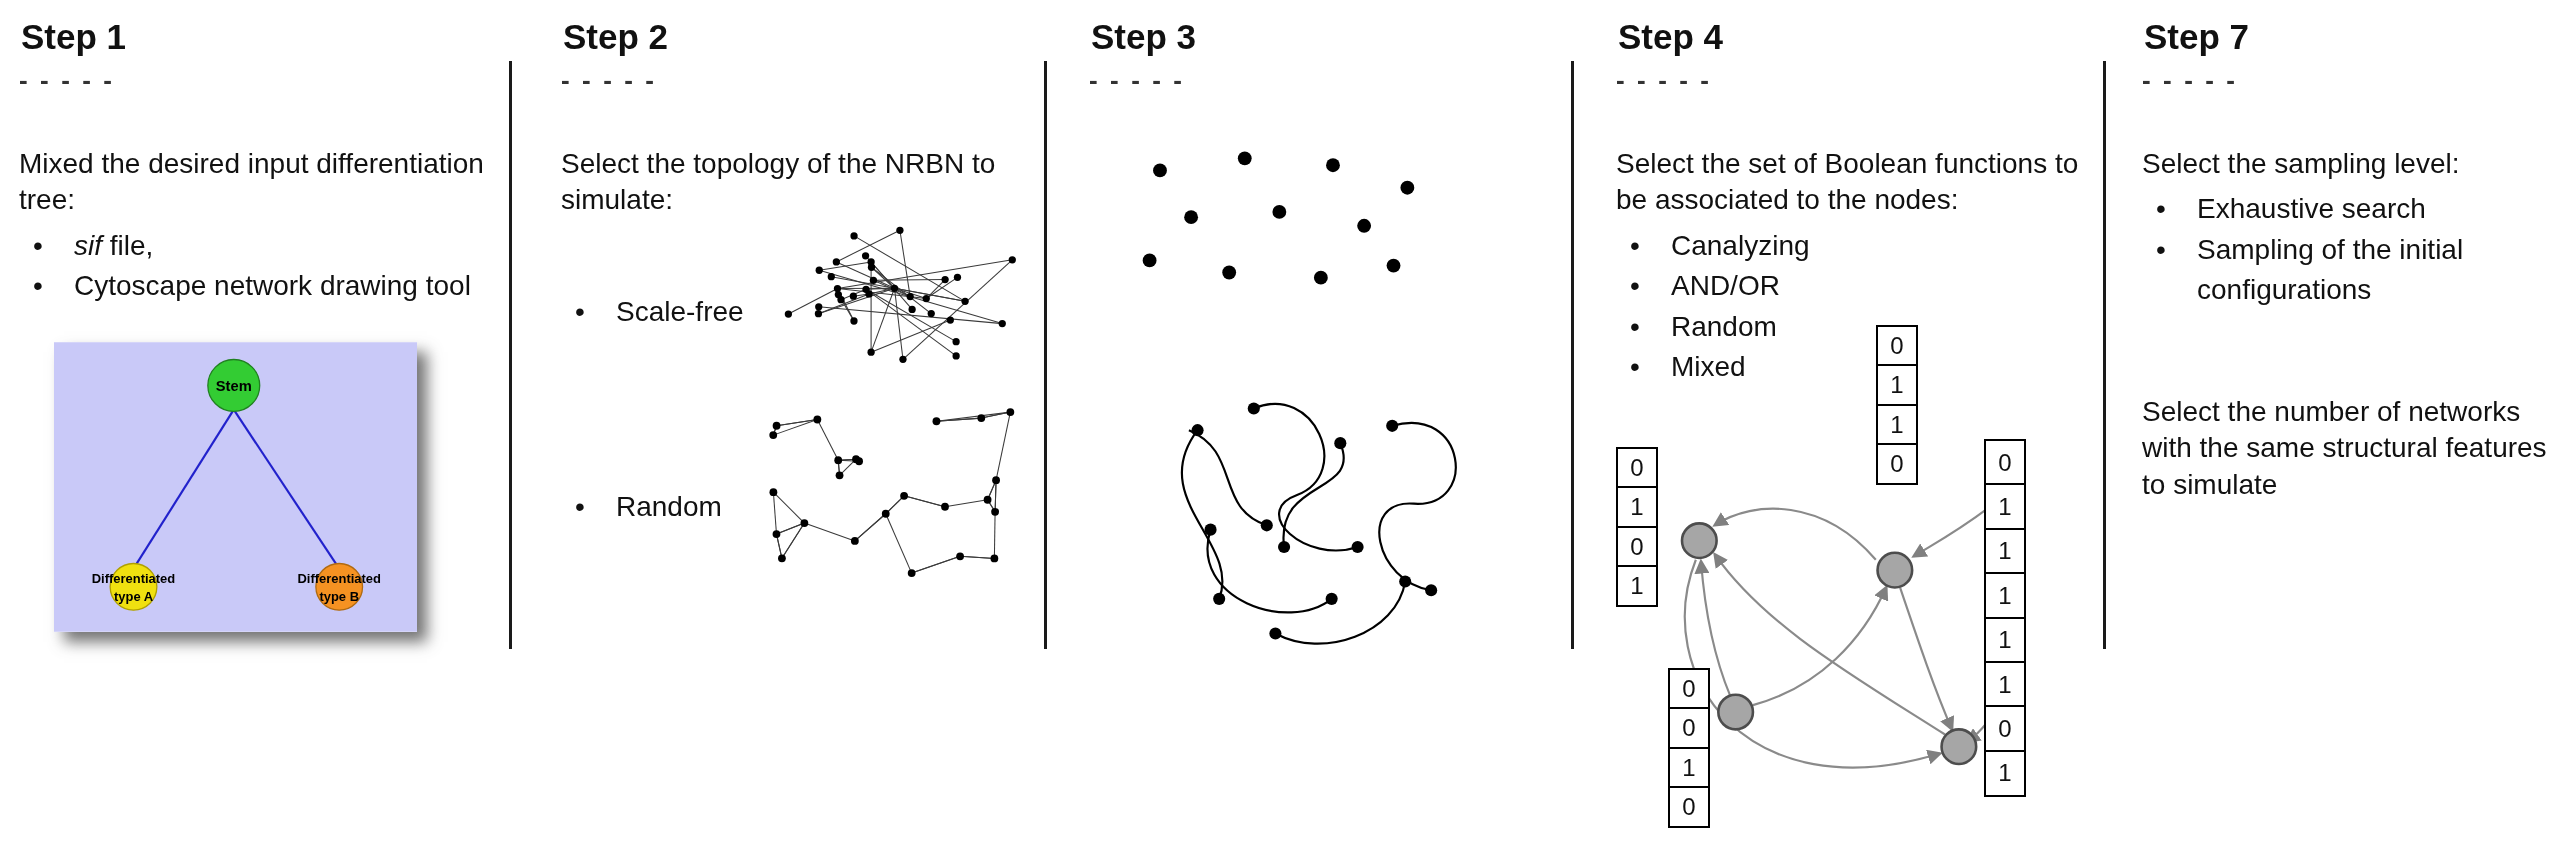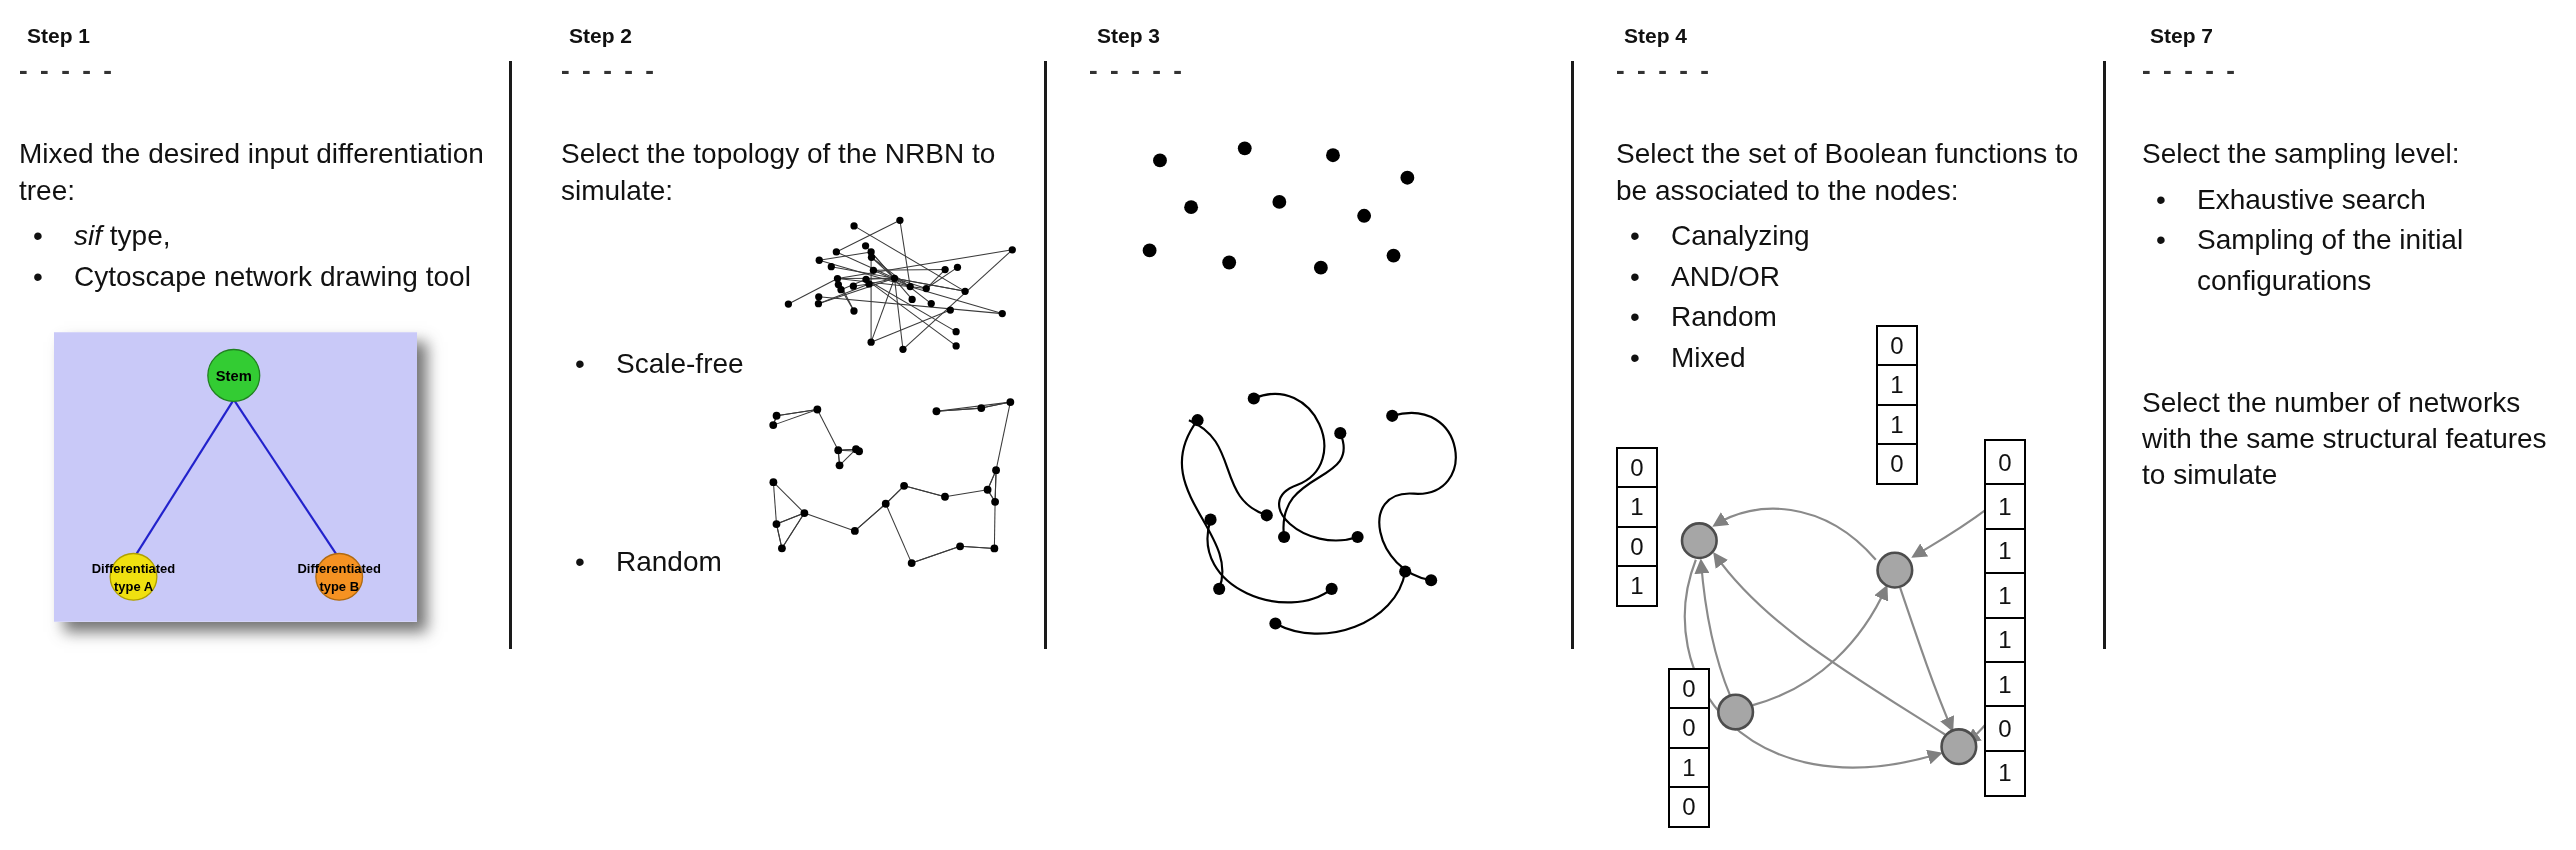--- a/index.html
+++ b/index.html
@@ -6,28 +6,28 @@
   .page{position:relative;width:2576px;height:851px;background:#ffffff;overflow:hidden;
         font-family:"Liberation Sans",sans-serif;color:#111;}
   .col{position:absolute;top:15.6px;}
   .col1{left:19px;width:478px;}
   .col2{left:561px;width:472px;}
   .col3{left:1089px;width:474px;}
   .col4{left:1616px;width:478px;}
   .col5{left:2142px;width:428px;}
   .divider{position:absolute;top:61px;height:588px;width:2.6px;background:#1a1a1a;}
   .d1{left:509px;}.d2{left:1044px;}.d3{left:1571px;}.d4{left:2103px;}
-  .step-title{font-size:21px;font-weight:bold;margin:8px;line-height:1.1;}
+  .step-title{font-size:35px;font-weight:bold;margin:2px;line-height:1.1;}
   .dashes{font-size:26px;font-weight:bold;letter-spacing:2.6px;margin:8.7px 0 50px 0;color:#333;}
   .lead{font-size:28px;line-height:1.3;margin:0 0 7px 0;}
   .lead b{font-weight:normal;}
   ul.bullets{list-style:none;margin:6px 0 0 0;padding:0;font-size:28px;line-height:1.45;}
   ul.bullets li{position:relative;padding-left:55px;}
   ul.bullets li::before{content:"\2022";position:absolute;left:14px;}
-  .topo-row{display:flex;align-items:flex-end;margin-top:12px;}
+  .topo-row{display:flex;align-items:center;margin-top:12px;}
   .topo-row ul.bullets{flex:0 0 auto;margin-top:0;}
   .topo-row svg{margin-left:auto;}
   .sf-net{margin-top:-45px;}
   .rnd-net{margin-top:-26px;}
   .tree-figure{display:inline-block;line-height:0;margin:35px 0 0 35px;
                box-shadow:10.4px 10.4px 14px rgba(70,70,70,0.75);}
   .tree-figure text{font-family:"Liberation Sans",sans-serif;font-weight:bold;fill:#000;}
   .dots-figure{display:block;margin:22.5px 0 8.7px 26px;}
   .tangle-figure{display:block;margin:24px 0 0 48px;}
   .bool-svg{position:absolute;left:0;top:433px;}
@@ -49,21 +49,21 @@
   <div class="divider d1"></div>
   <div class="divider d2"></div>
   <div class="divider d3"></div>
   <div class="divider d4"></div>
 
   <div class="col col1">
     <h2 class="step-title">Step 1</h2>
     <div class="dashes">- - - - -</div>
     <p class="lead"><span>Mixed the desired </span><b>input differentiation tree</b><span>:</span></p>
     <ul class="bullets">
-      <li><i>sif</i><span> type,</span></li>
+      <li><i>sif</i><span> file,</span></li>
       <li><span>Cytoscape network drawing tool</span></li>
     </ul>
 
     <div class="tree-figure">
       <svg viewBox="0 0 420 335" width="363" height="290">
         <rect x="0" y="0" width="420" height="335" fill="#c9c9f8"></rect>
         <line x1="208" y1="78" x2="92" y2="262" stroke-width="2.5" stroke="#2222cc"></line>
         <line x1="208" y1="78" x2="330" y2="262" stroke-width="2.5" stroke="#2222cc"></line>
         <circle cx="208" cy="50" r="30" stroke="#208020" stroke-width="1.5" fill="#33cc33"></circle>
         <text x="208" y="57" text-anchor="middle" font-size="17">Stem</text>

